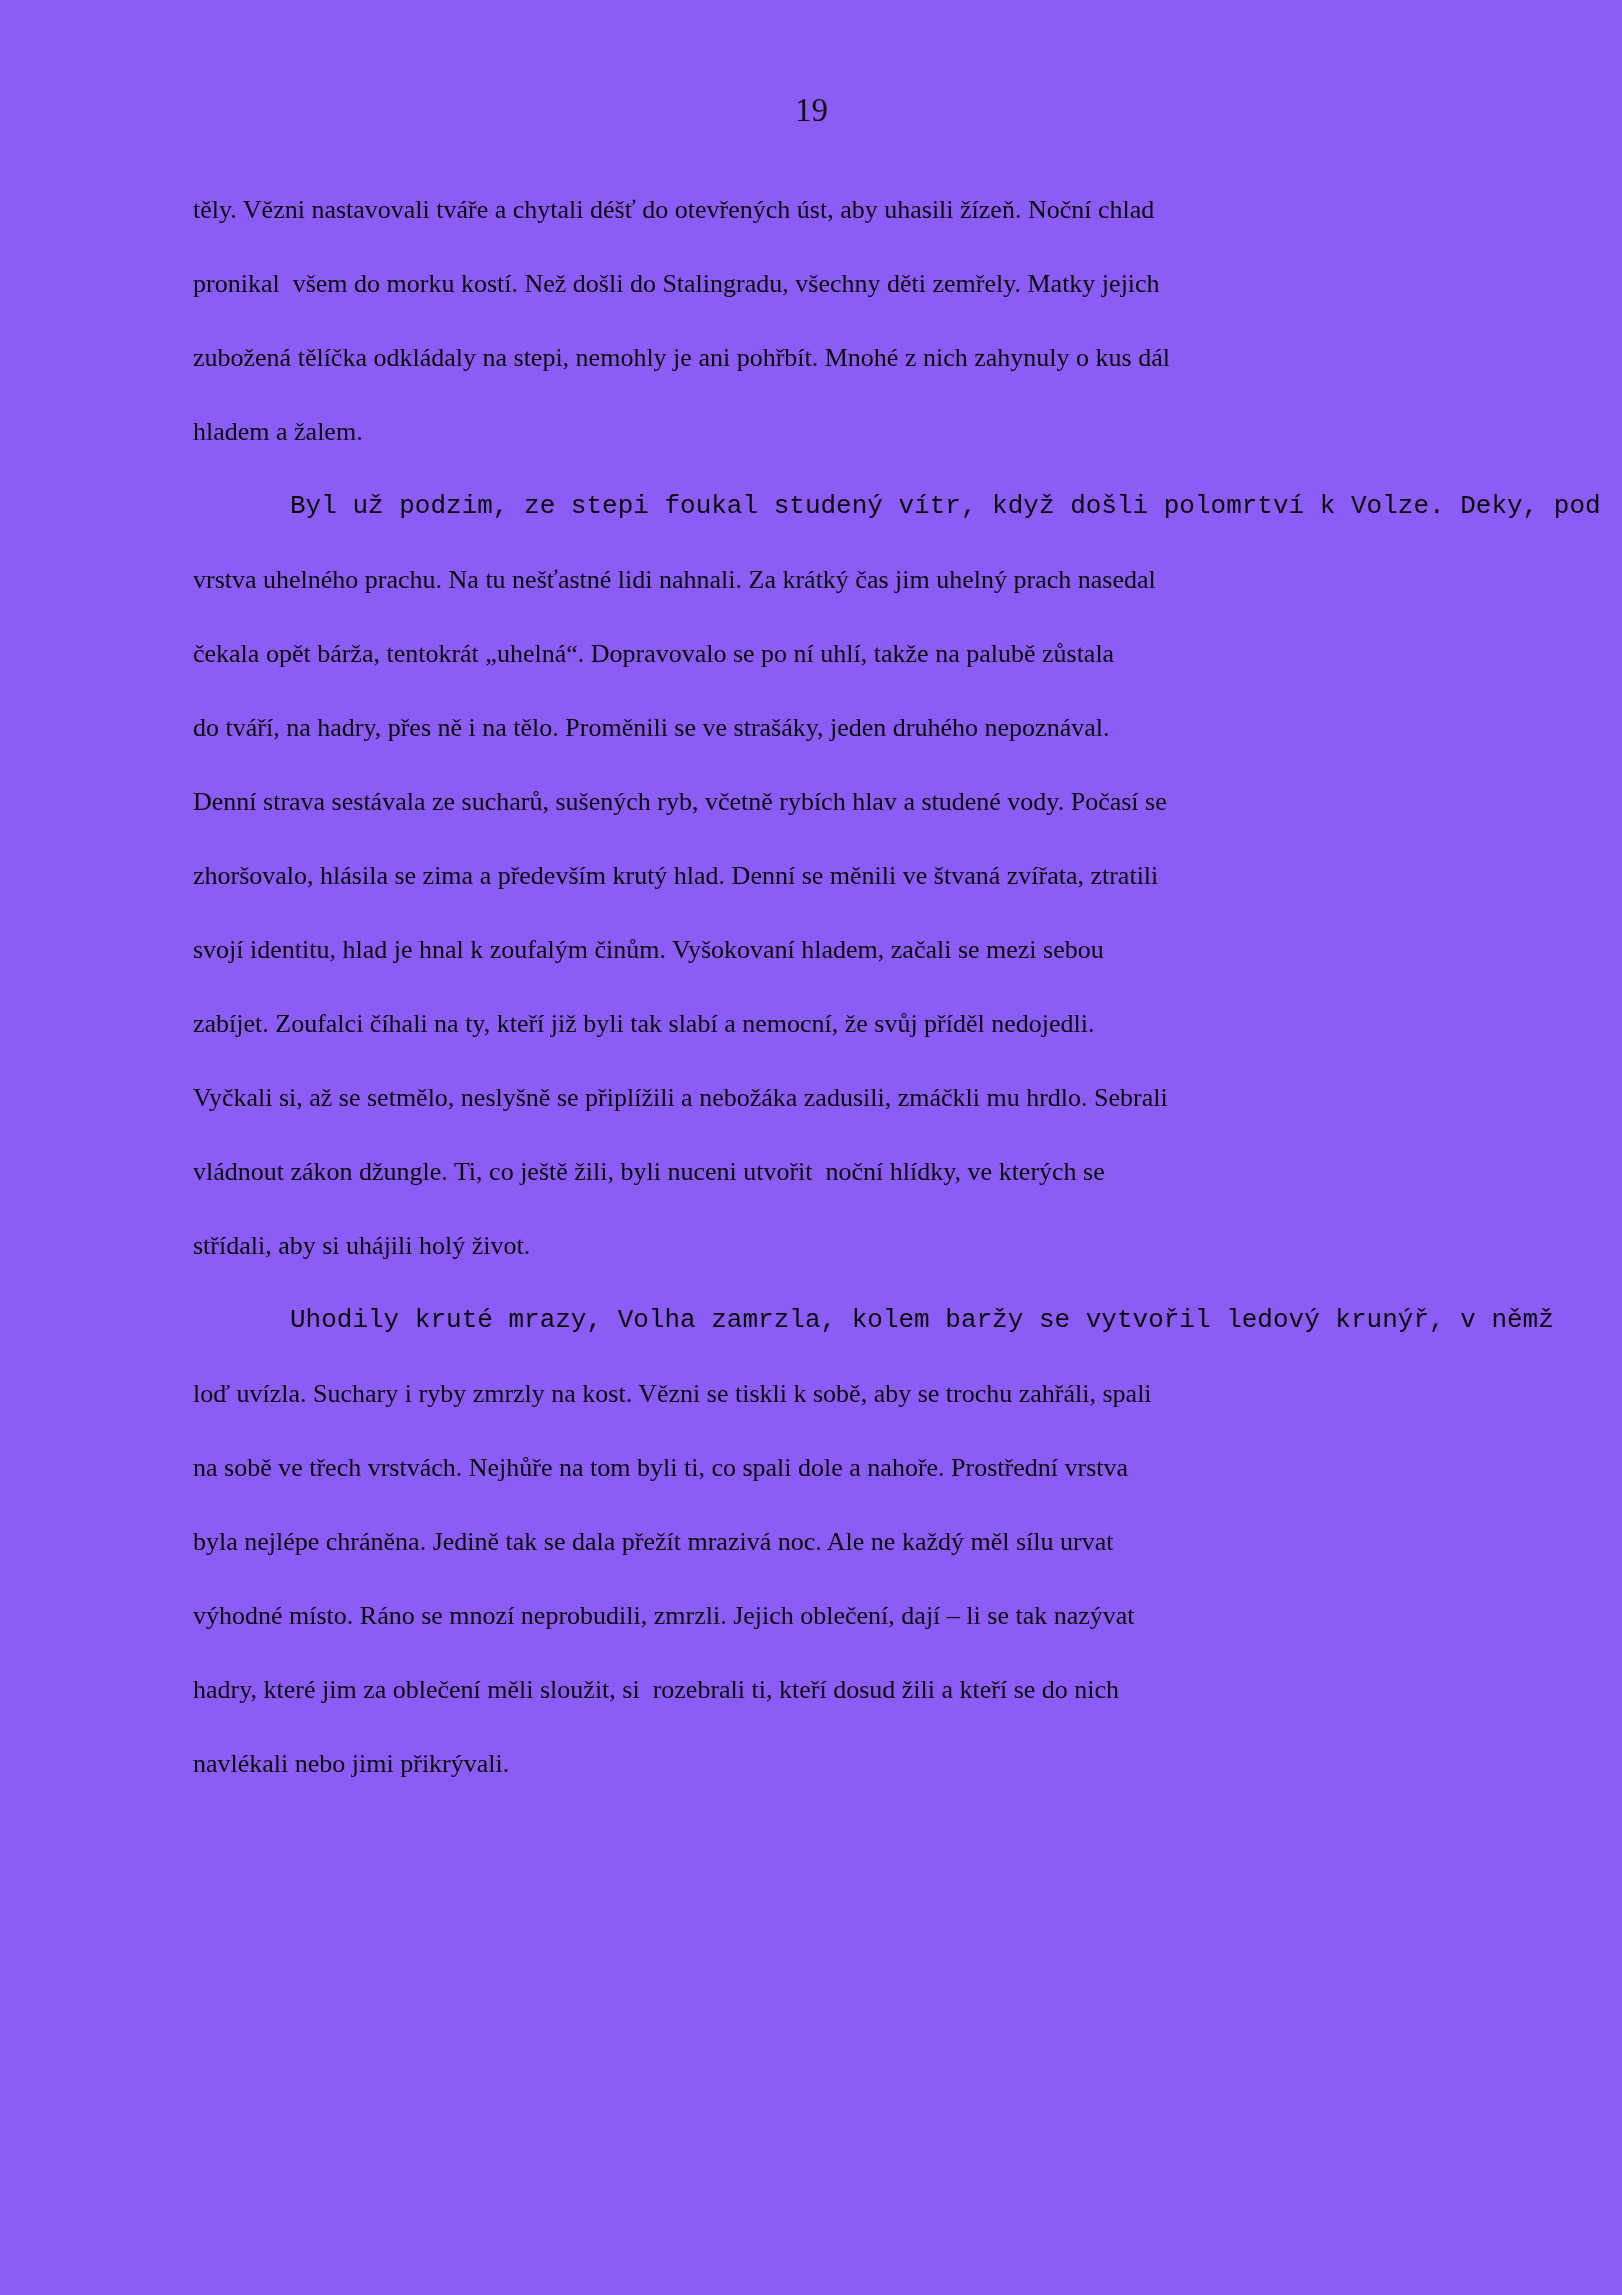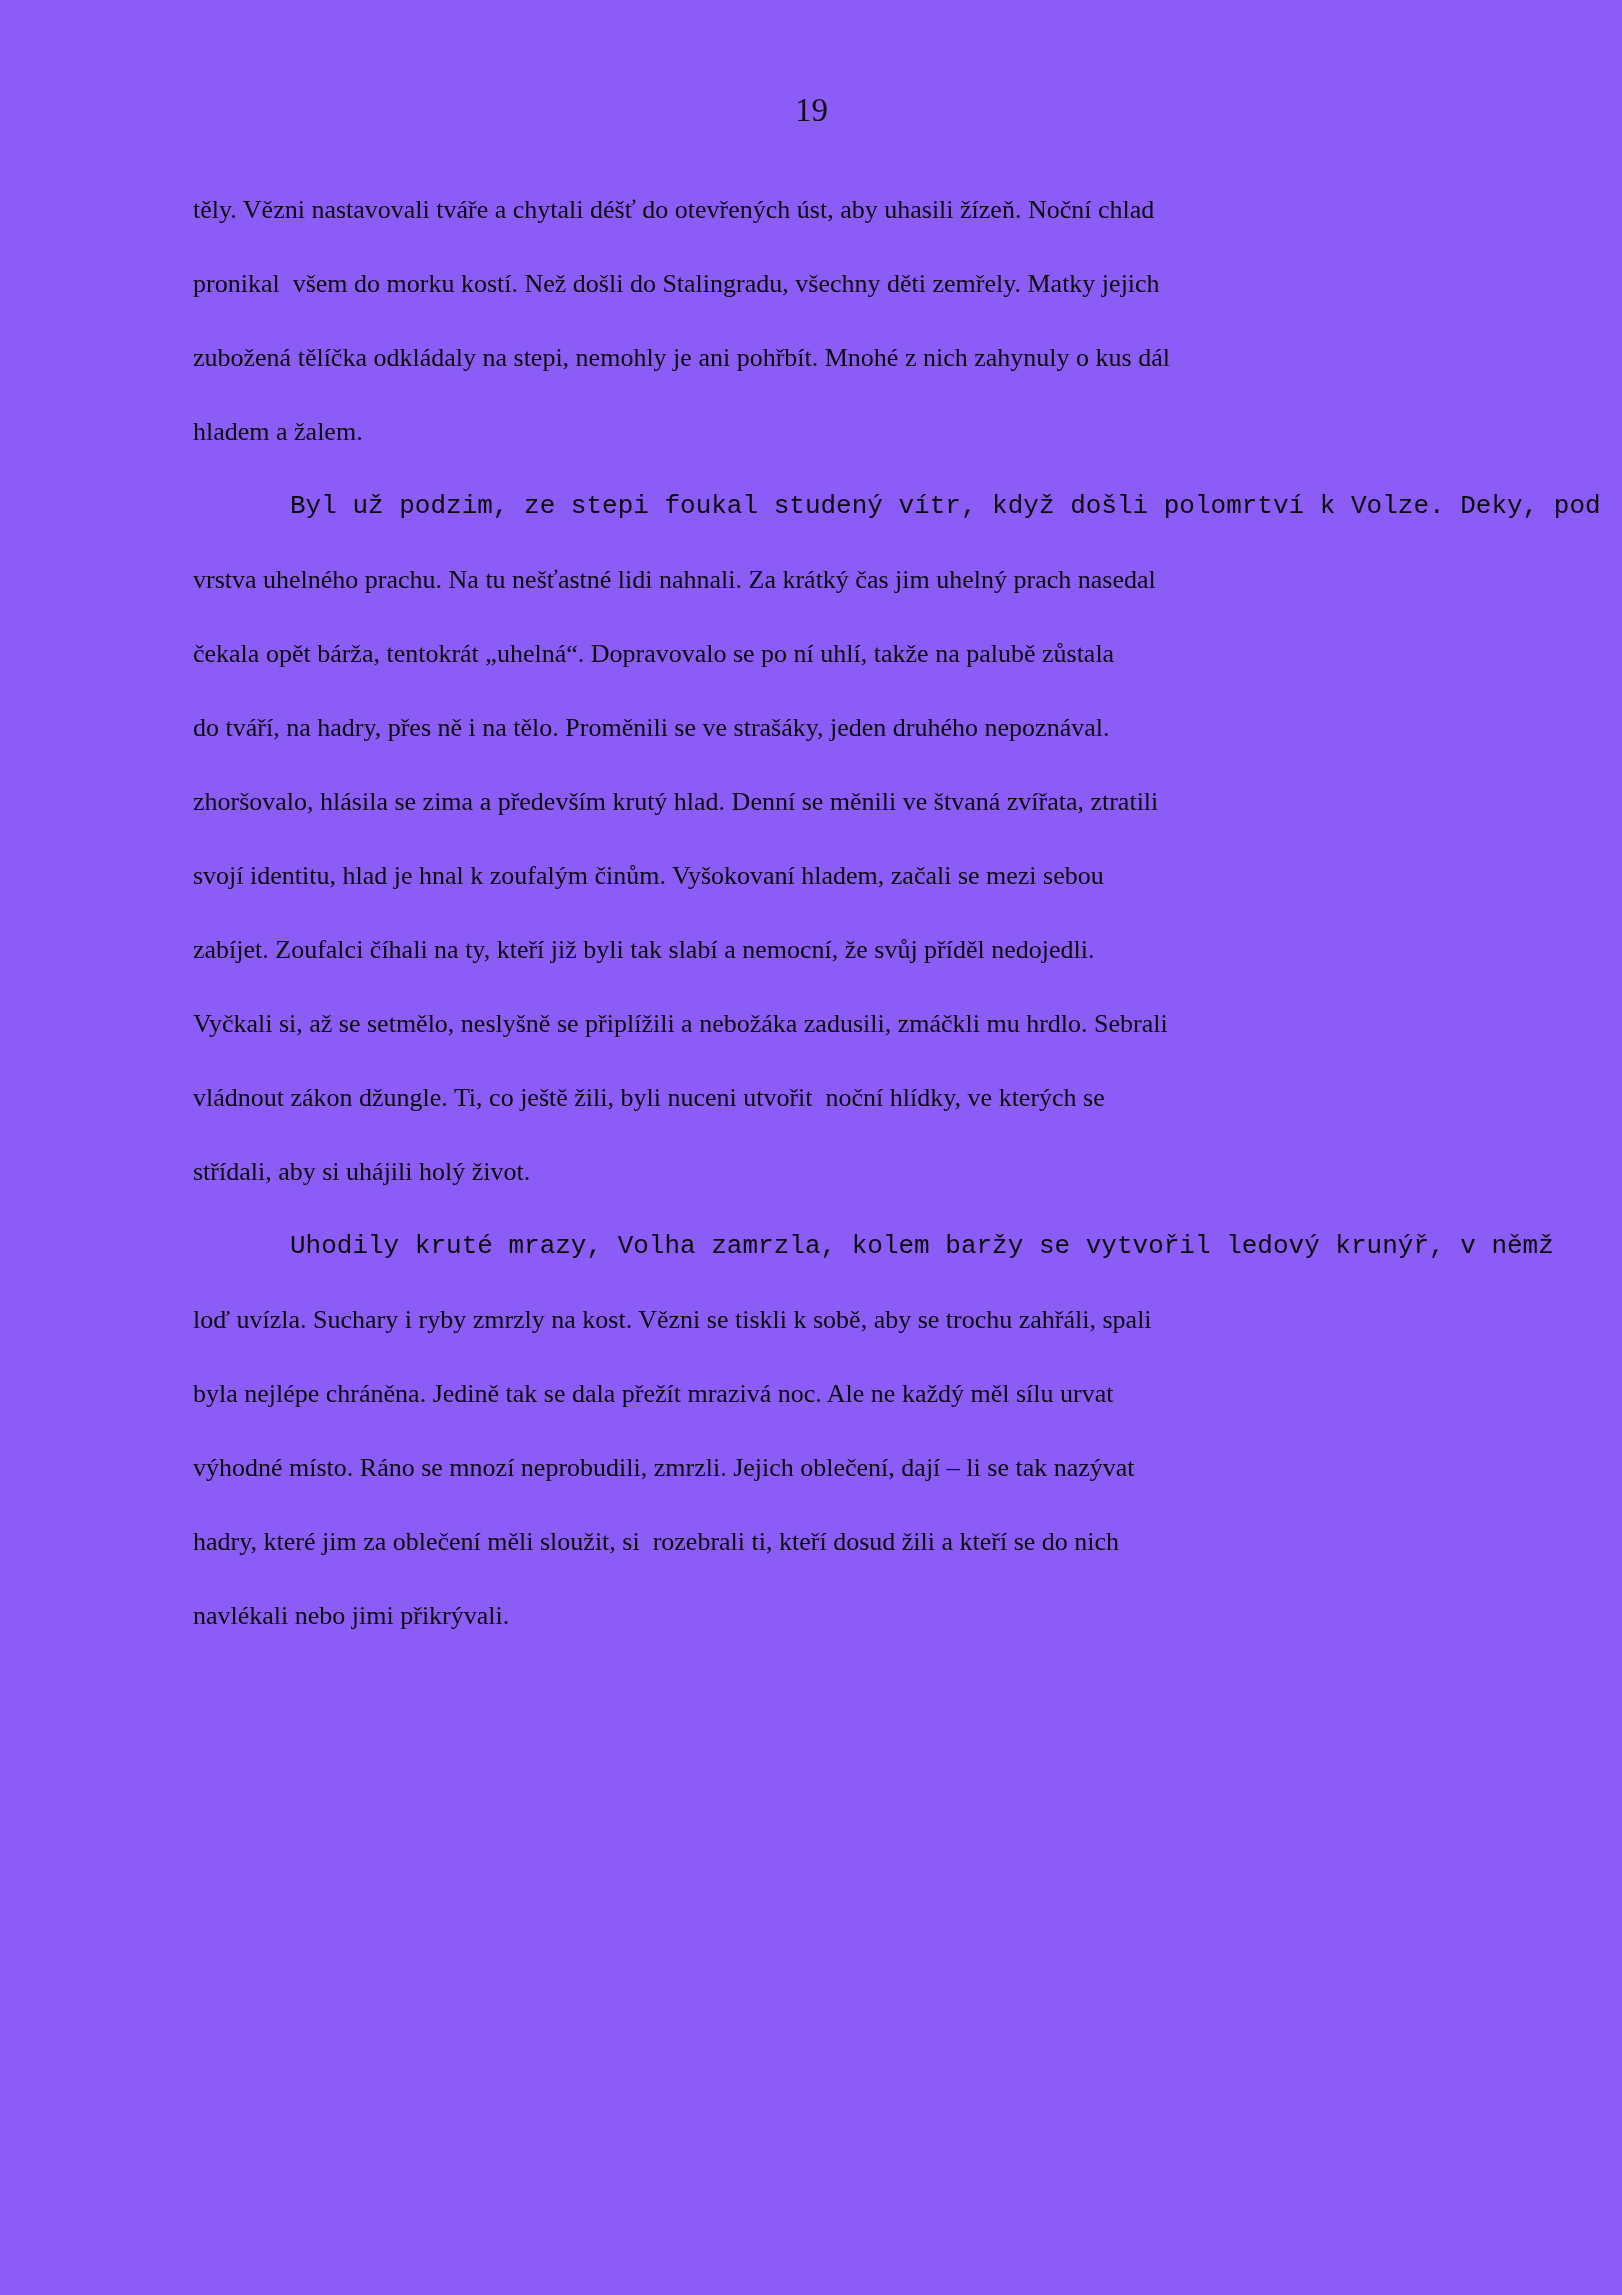--- a/index.html
+++ b/index.html
@@ -51,27 +51,29 @@
   <div class="page-number">19</div>
   <div class="body-text" id="body-text">
       <div class="line">těly. Vězni nastavovali tváře a chytali déšť do otevřených úst, aby uhasili žízeň. Noční chlad</div>
       <div class="line">pronikal  všem do morku kostí. Než došli do Stalingradu, všechny děti zemřely. Matky jejich</div>
       <div class="line">zubožená tělíčka odkládaly na stepi, nemohly je ani pohřbít. Mnohé z nich zahynuly o kus dál</div>
       <div class="line">hladem a žalem.</div>
       <div class="line indent">Byl už podzim, ze stepi foukal studený vítr, když došli polomrtví k Volze. Deky, pod</div>
       <div class="line">vrstva uhelného prachu. Na tu nešťastné lidi nahnali. Za krátký čas jim uhelný prach nasedal</div>
       <div class="line">čekala opět bárža, tentokrát „uhelná“. Dopravovalo se po ní uhlí, takže na palubě zůstala</div>
       <div class="line">do tváří, na hadry, přes ně i na tělo. Proměnili se ve strašáky, jeden druhého nepoznával.</div>
+      <div class="line">Denní strava sestávala ze sucharů, sušených ryb, včetně rybích hlav a studené vody. Počasí se</div>
       <div class="line">zhoršovalo, hlásila se zima a především krutý hlad. Denní se měnili ve štvaná zvířata, ztratili</div>
       <div class="line">svojí identitu, hlad je hnal k zoufalým činům. Vyšokovaní hladem, začali se mezi sebou</div>
       <div class="line">zabíjet. Zoufalci číhali na ty, kteří již byli tak slabí a nemocní, že svůj příděl nedojedli.</div>
       <div class="line">Vyčkali si, až se setmělo, neslyšně se připlížili a nebožáka zadusili, zmáčkli mu hrdlo. Sebrali</div>
       <div class="line">vládnout zákon džungle. Ti, co ještě žili, byli nuceni utvořit  noční hlídky, ve kterých se</div>
       <div class="line">střídali, aby si uhájili holý život.</div>
       <div class="line indent">Uhodily kruté mrazy, Volha zamrzla, kolem baržy se vytvořil ledový krunýř, v němž</div>
       <div class="line">loď uvízla. Suchary i ryby zmrzly na kost. Vězni se tiskli k sobě, aby se trochu zahřáli, spali</div>
+      <div class="line">na sobě ve třech vrstvách. Nejhůře na tom byli ti, co spali dole a nahoře. Prostřední vrstva</div>
       <div class="line">byla nejlépe chráněna. Jedině tak se dala přežít mrazivá noc. Ale ne každý měl sílu urvat</div>
       <div class="line">výhodné místo. Ráno se mnozí neprobudili, zmrzli. Jejich oblečení, dají – li se tak nazývat</div>
       <div class="line">hadry, které jim za oblečení měli sloužit, si  rozebrali ti, kteří dosud žili a kteří se do nich</div>
       <div class="line">navlékali nebo jimi přikrývali.</div>
     </div>
 </div>
 
 
 </body></html>

